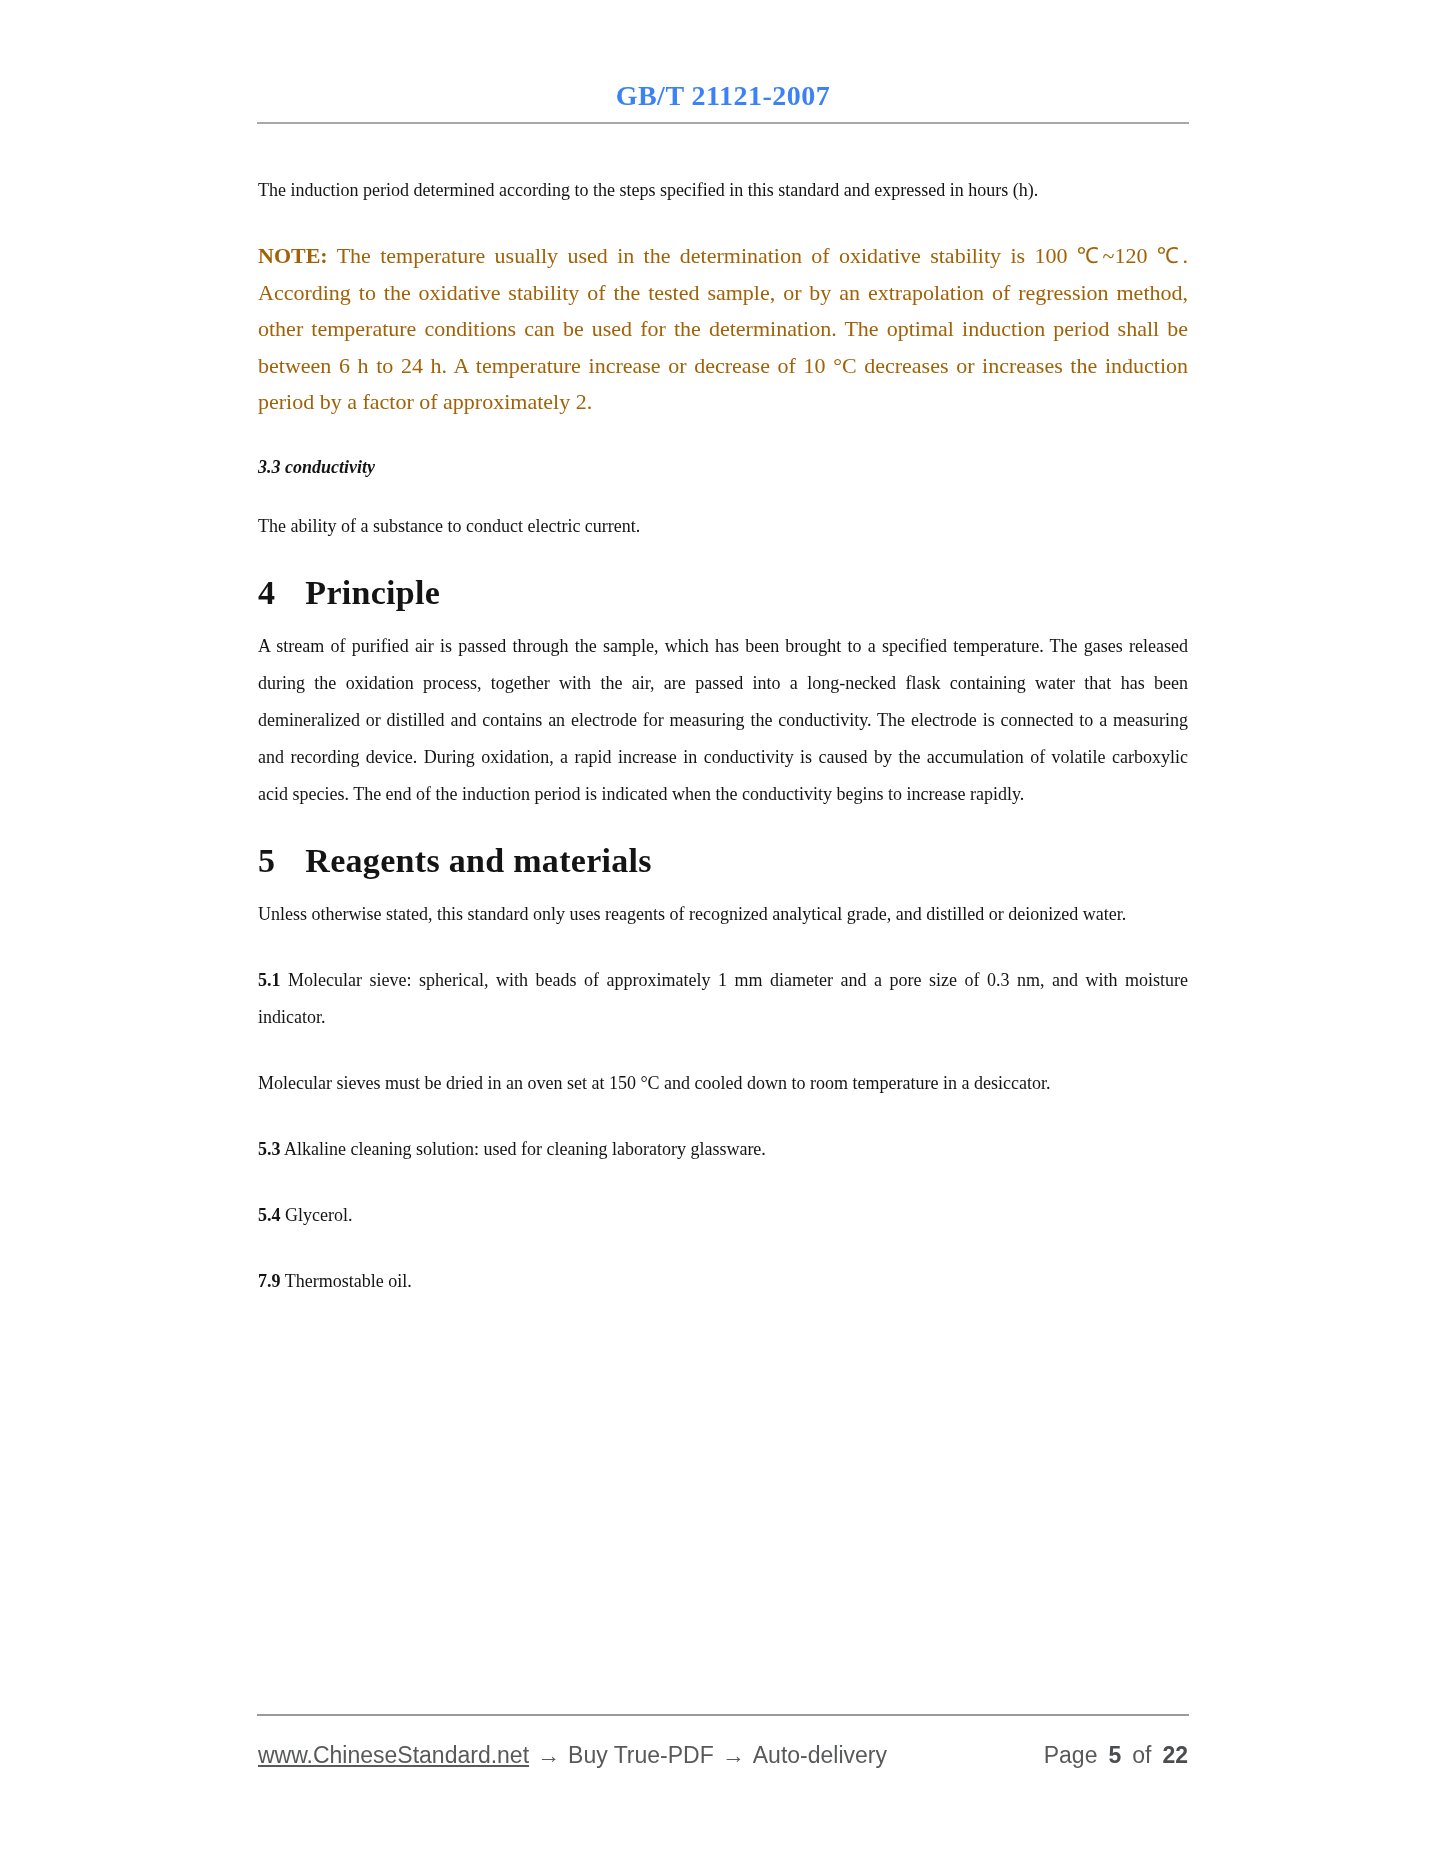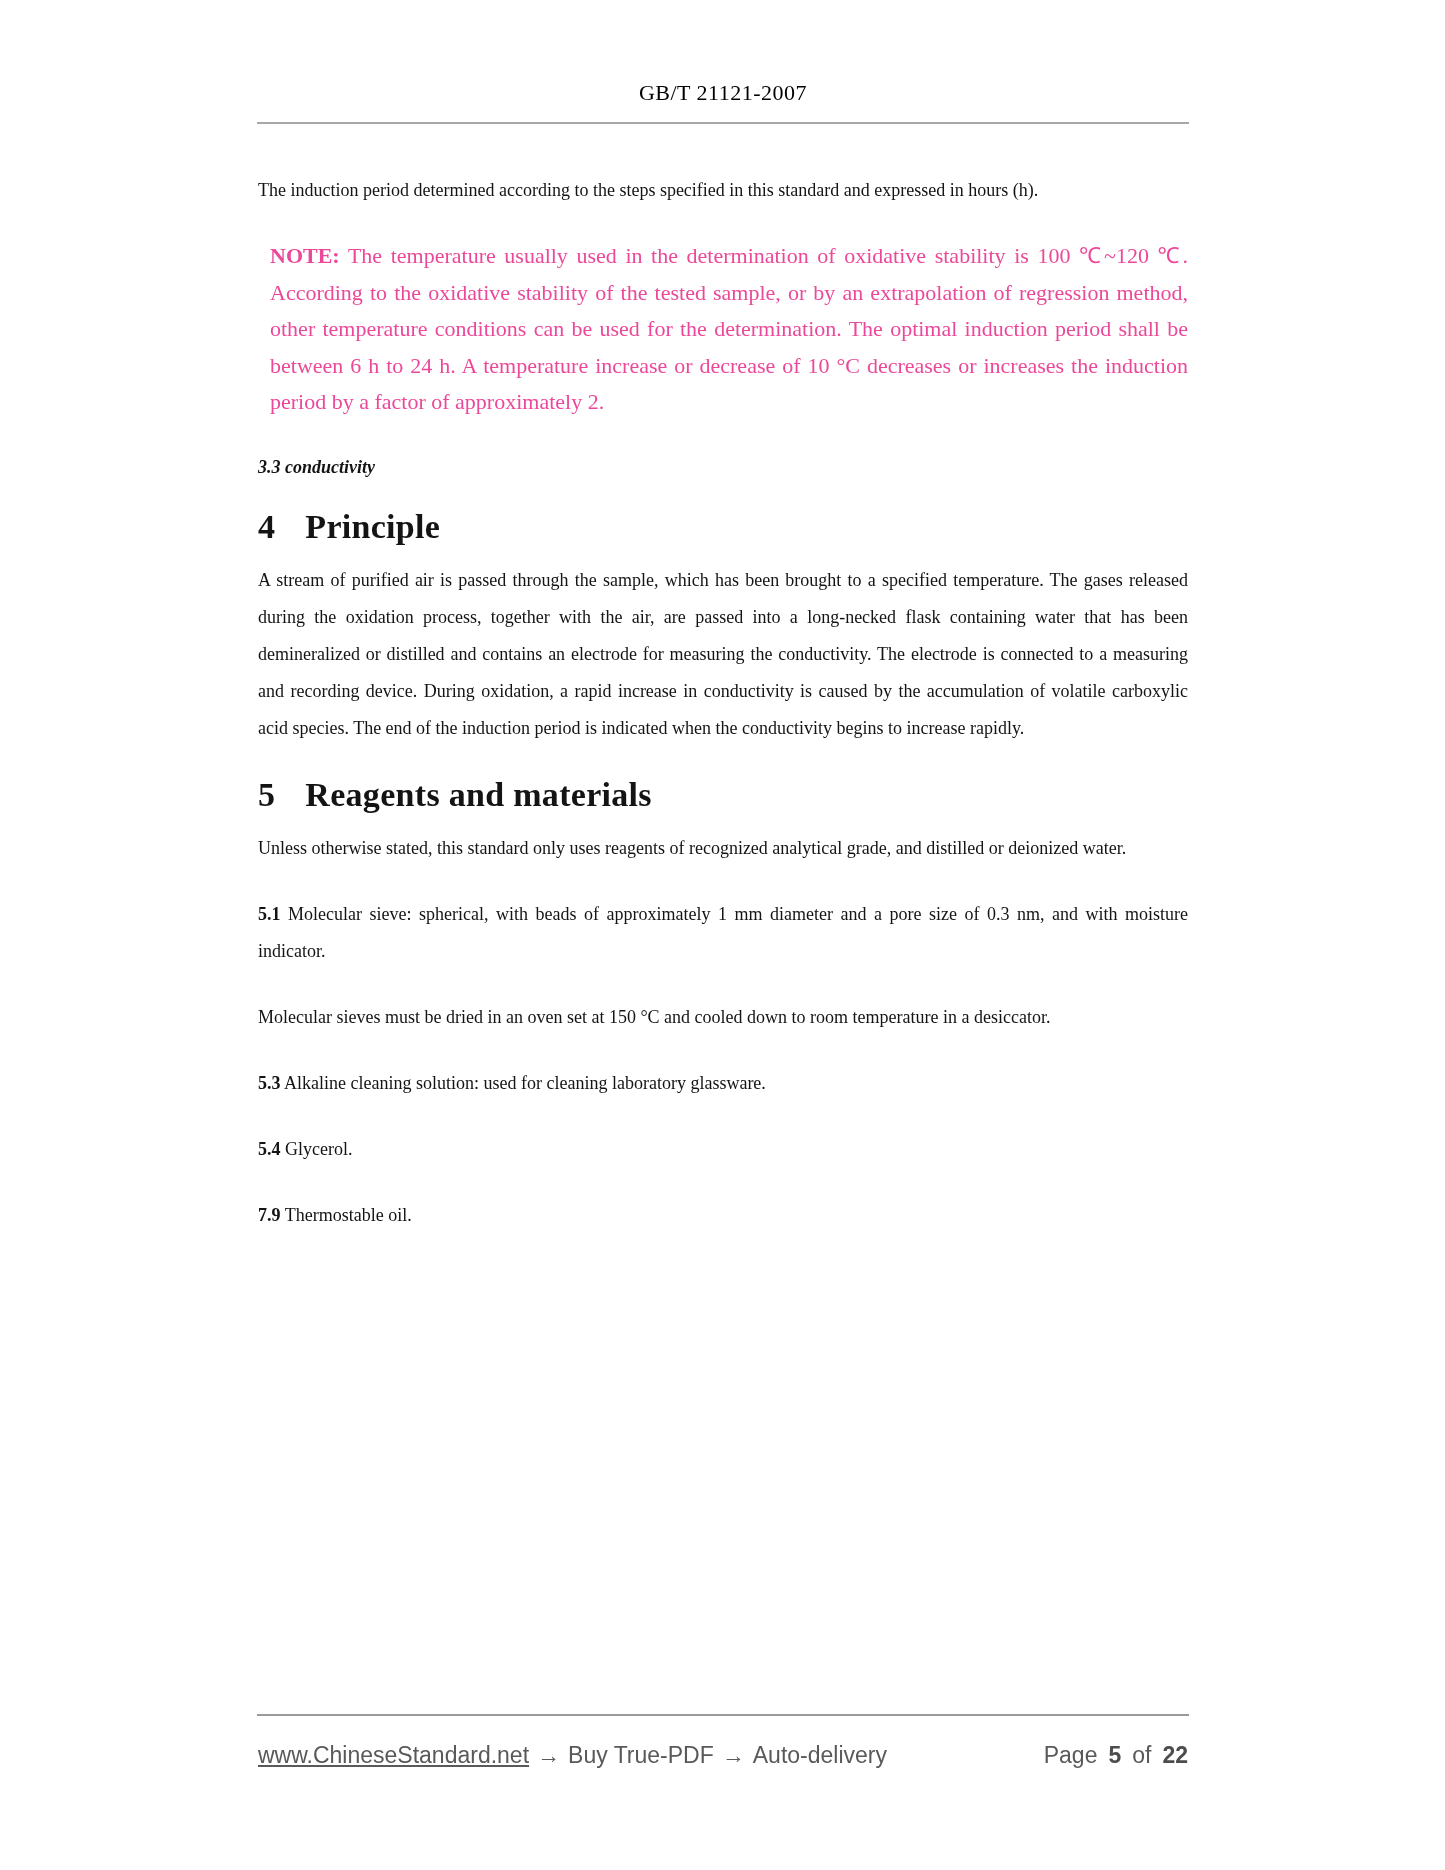--- a/index.html
+++ b/index.html
@@ -15,23 +15,24 @@
     font-family: "Liberation Serif", serif;
     color: #141414;
     overflow: hidden;
   }
   .doc-header {
     position: absolute;
     top: 80px;
     left: 258px;
     width: 930px;
     text-align: center;
-    font-size: 22px;
-    color: #000000;
+    font-size: 28px;
+    color: #3b82f6;
     letter-spacing: 0.5px;
+    font-weight: bold;
   }
   .header-rule {
     position: absolute;
     top: 122px;
     left: 257px;
     width: 932px;
     height: 0;
     border-top: 2px solid #a8a8a8;
   }
   .content {
@@ -46,22 +47,22 @@
     text-align: justify;
     margin: 0 0 29px 0;
   }
   .para.first {
     margin-top: 22px;
   }
   .note {
     font-size: 22px;
     line-height: 36.5px;
     text-align: justify;
-    margin: 0 0 36px 12px;
-    color: #ec4899;
+    margin: 0 0 36px 0;
+    color: #a16207;
   }
   .note b {
     font-weight: 700;
   }
   .h3 {
     font-size: 18px;
     font-weight: 700;
     margin: 6px 0 30px 0;
     font-style: italic;
   }
@@ -133,20 +134,21 @@
   <div class="header-rule"></div>
 
   <div class="content">
 
     <p class="para first">The induction period determined according to the steps specified in this standard and expressed in hours (h).</p>
 
     <p class="note"><b>NOTE:</b><span> The temperature usually used in the determination of oxidative stability is 100 ℃~120 ℃. According to the oxidative stability of the tested sample, or by an extrapolation of regression method, other temperature conditions can be used for the determination. The optimal induction period shall be between 6 h to 24 h. A temperature increase or decrease of 10 °C decreases or increases the induction period by a factor of approximately 2.</span></p>
 
     <div class="h3">3.3 conductivity</div>
 
+    <p class="para">The ability of a substance to conduct electric current.</p>
 
     <div class="h2"><span class="num">4</span><span>Principle</span></div>
 
     <p class="para">A stream of purified air is passed through the sample, which has been brought to a specified temperature. The gases released during the oxidation process, together with the air, are passed into a long-necked flask containing water that has been demineralized or distilled and contains an electrode for measuring the conductivity. The electrode is connected to a measuring and recording device. During oxidation, a rapid increase in conductivity is caused by the accumulation of volatile carboxylic acid species. The end of the induction period is indicated when the conductivity begins to increase rapidly.</p>
 
     <div class="h2"><span class="num">5</span><span>Reagents and materials</span></div>
 
     <p class="para">Unless otherwise stated, this standard only uses reagents of recognized analytical grade, and distilled or deionized water.</p>
 
     <p class="para"><span class="item-prefix">5.1</span><span> Molecular sieve: spherical, with beads of approximately 1 mm diameter and a pore size of 0.3 nm, and with moisture indicator.</span></p>

